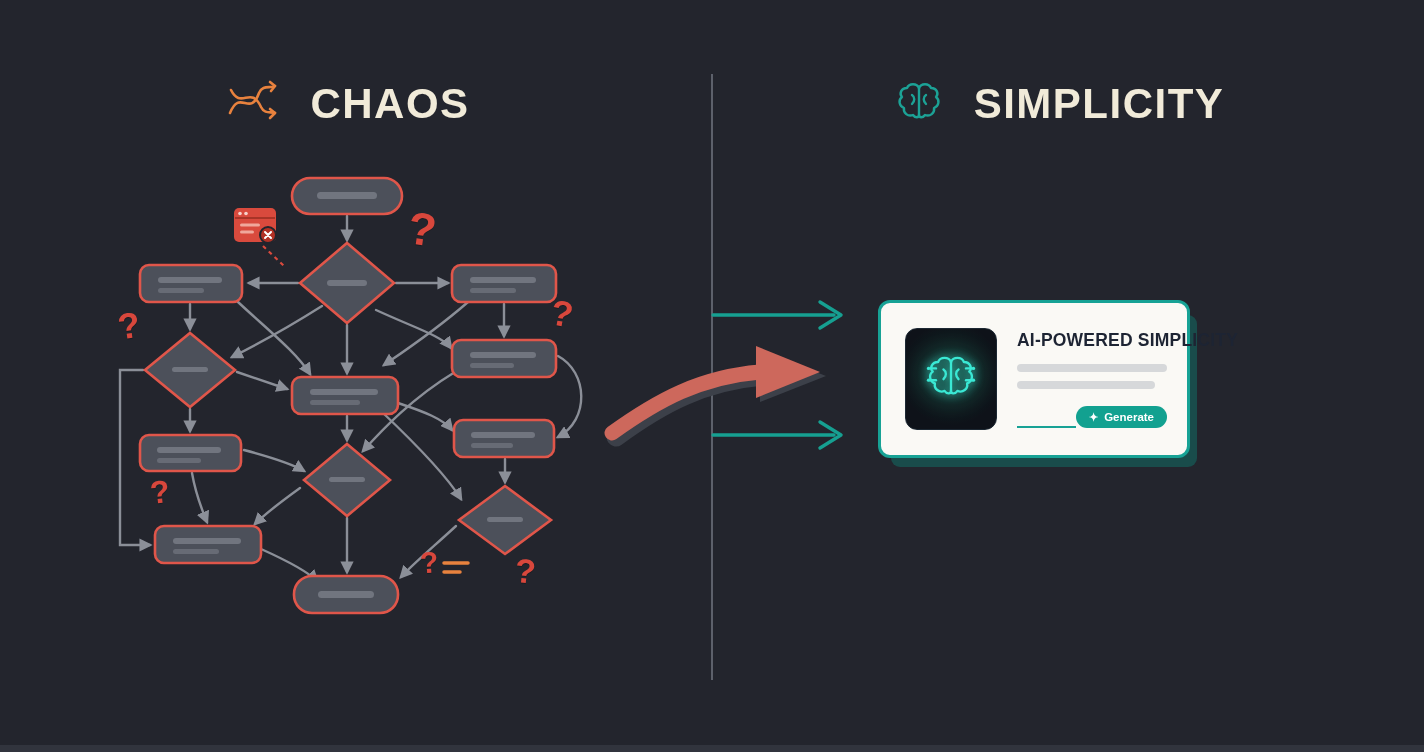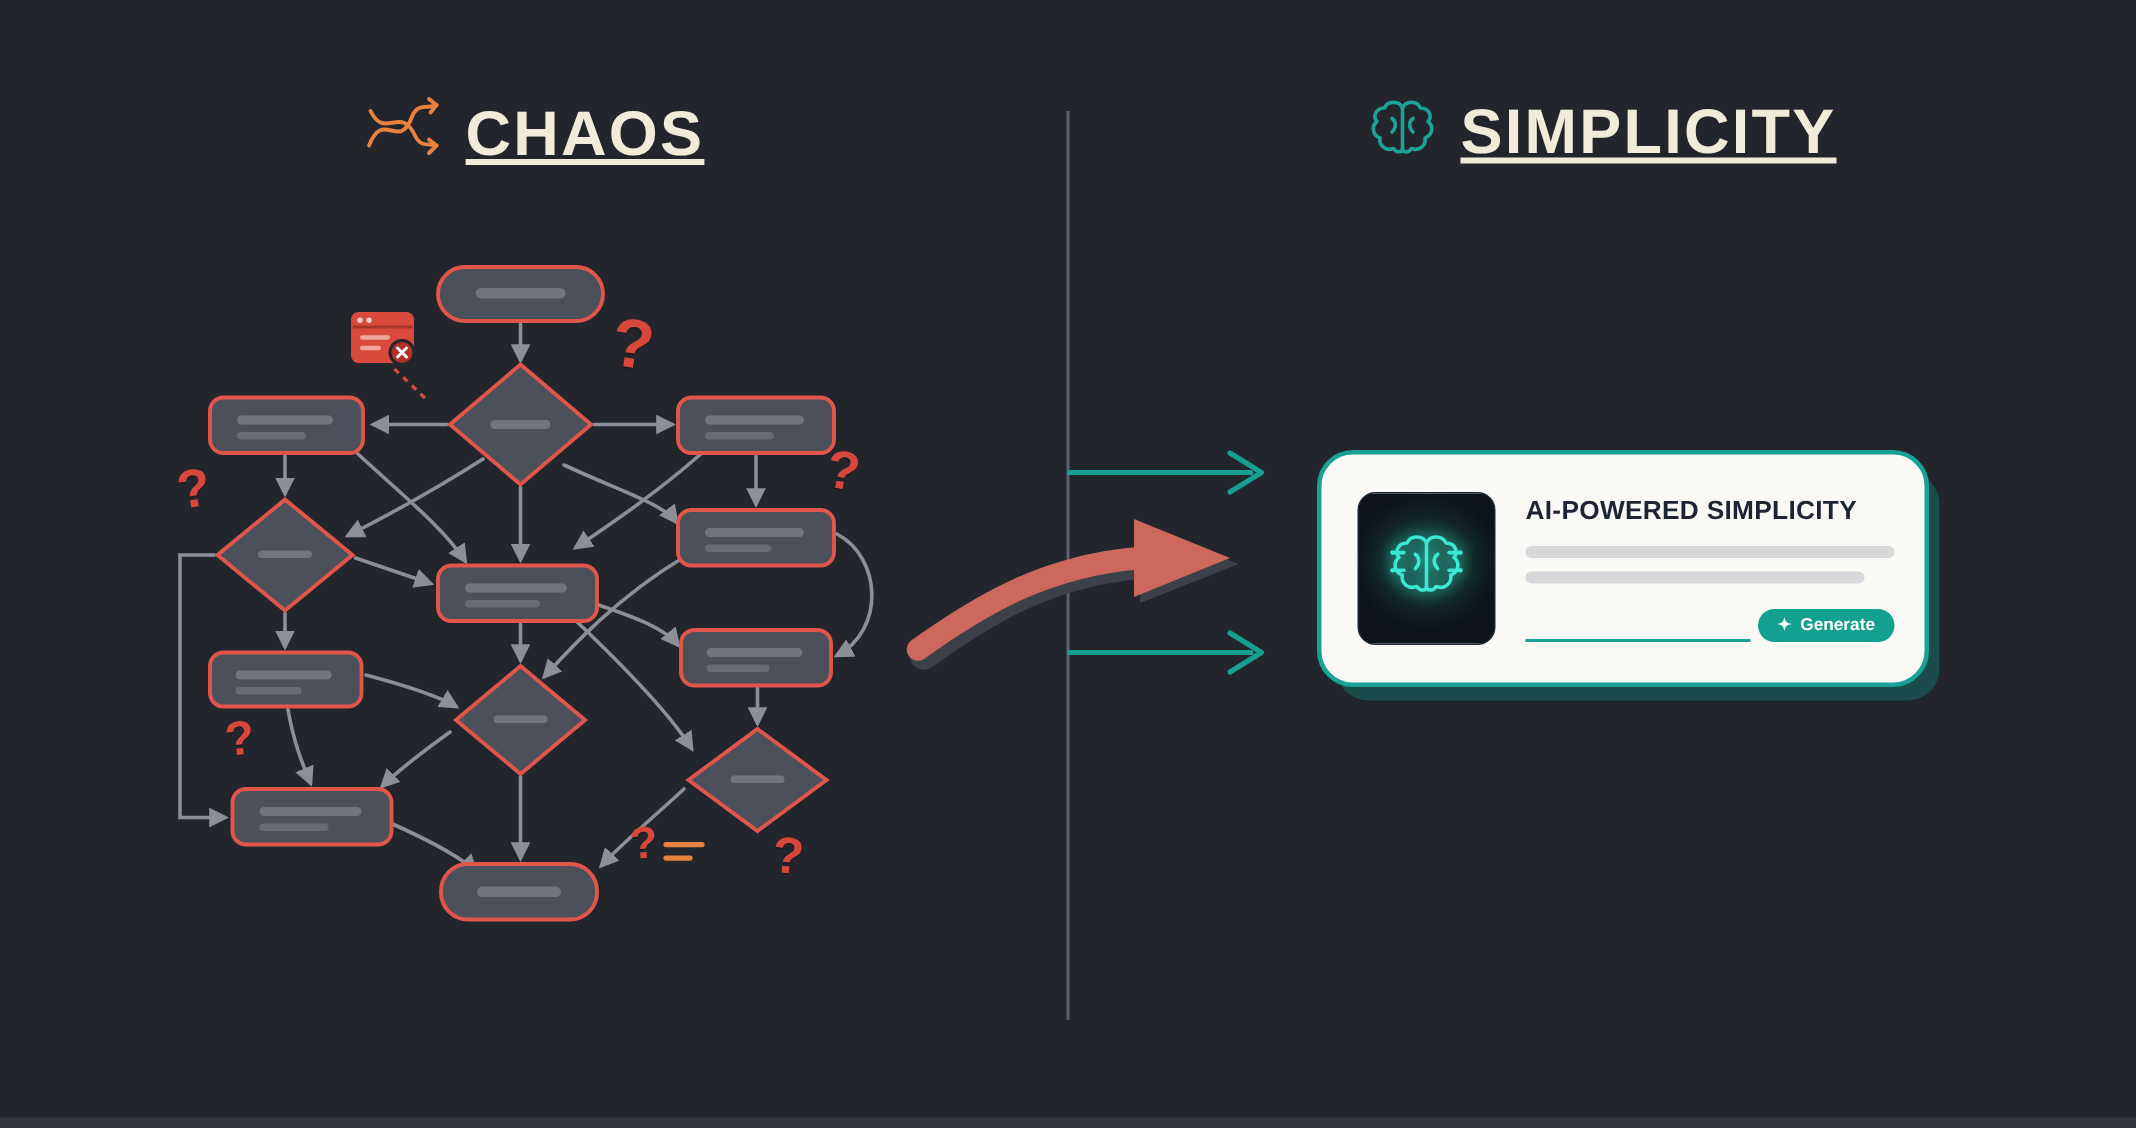--- a/index.html
+++ b/index.html
@@ -10,37 +10,37 @@
   }
   .bottom-strip{position:absolute;left:0;bottom:0;width:100%;height:7px;background:#31343d;}
   .divider{position:absolute;left:711px;top:74px;width:2px;height:606px;background:#5d616b;}
 
   .art{position:absolute;left:0;top:0;pointer-events:none;}
 
   .header{position:absolute;top:64px;display:flex;align-items:center;justify-content:center;gap:16px;}
   .header.left{left:0;width:712px;}
   .header.right{left:712px;width:712px;text-align:right;}
   .header h1{
-    margin:0;font-size:42px;font-weight:800;color:#f1ebd9;letter-spacing:1.5px;text-decoration:underline;
+    margin:16px;font-size:42px;font-weight:800;color:#f1ebd9;letter-spacing:1.5px;
   }
 
   .qmark{
     position:absolute;color:#d8473c;font-weight:800;line-height:1;
     text-shadow:0 1px 0 rgba(0,0,0,.25);
   }
   .q1{left:408px;top:206px;font-size:46px;transform:rotate(8deg);}
   .q2{left:551px;top:296px;font-size:36px;transform:rotate(10deg);}
   .q3{left:118px;top:308px;font-size:36px;transform:rotate(-8deg);}
   .q4{left:150px;top:476px;font-size:32px;transform:rotate(-6deg);}
   .q5{left:515px;top:554px;font-size:34px;transform:rotate(6deg);}
   .q6{left:420px;top:548px;font-size:30px;transform:rotate(-4deg);}
 
   .card{
-    position:absolute;left:878px;top:300px;width:408px;height:158px;box-sizing:border-box;
-    background:#faf9f5;border:3px solid #17a295;border-radius:24px;
+    position:absolute;left:878px;top:300px;width:312px;height:158px;box-sizing:border-box;
+    background:#faf9f5;border:3px solid #17a295;border-radius:12px;
     box-shadow:10px 12px 0 -3px rgba(16,116,106,0.5);
     display:flex;align-items:center;gap:20px;padding:0 20px 0 24px;
   }
   .tile{
     width:90px;height:100px;flex-shrink:0;border-radius:12px;
     background:radial-gradient(circle at 50% 45%, #133029 0%, #0e1219 72%);
     border:1px solid #1c2833;
     display:flex;align-items:center;justify-content:center;
   }
   .tile svg{filter:drop-shadow(0 0 5px rgba(58,232,212,.9)) drop-shadow(0 0 12px rgba(58,232,212,.45));}

